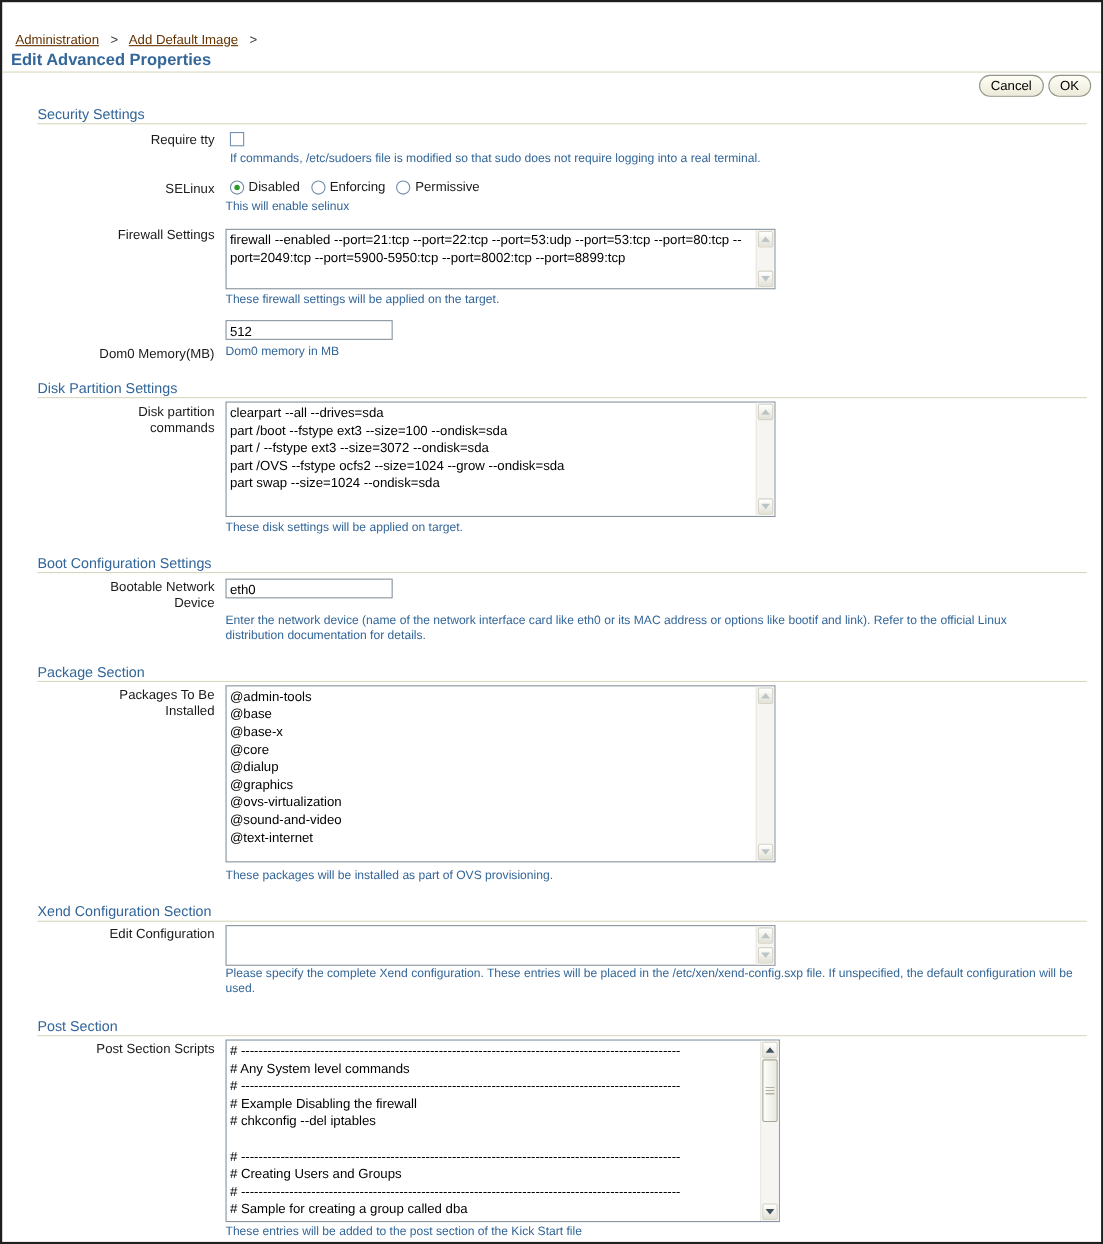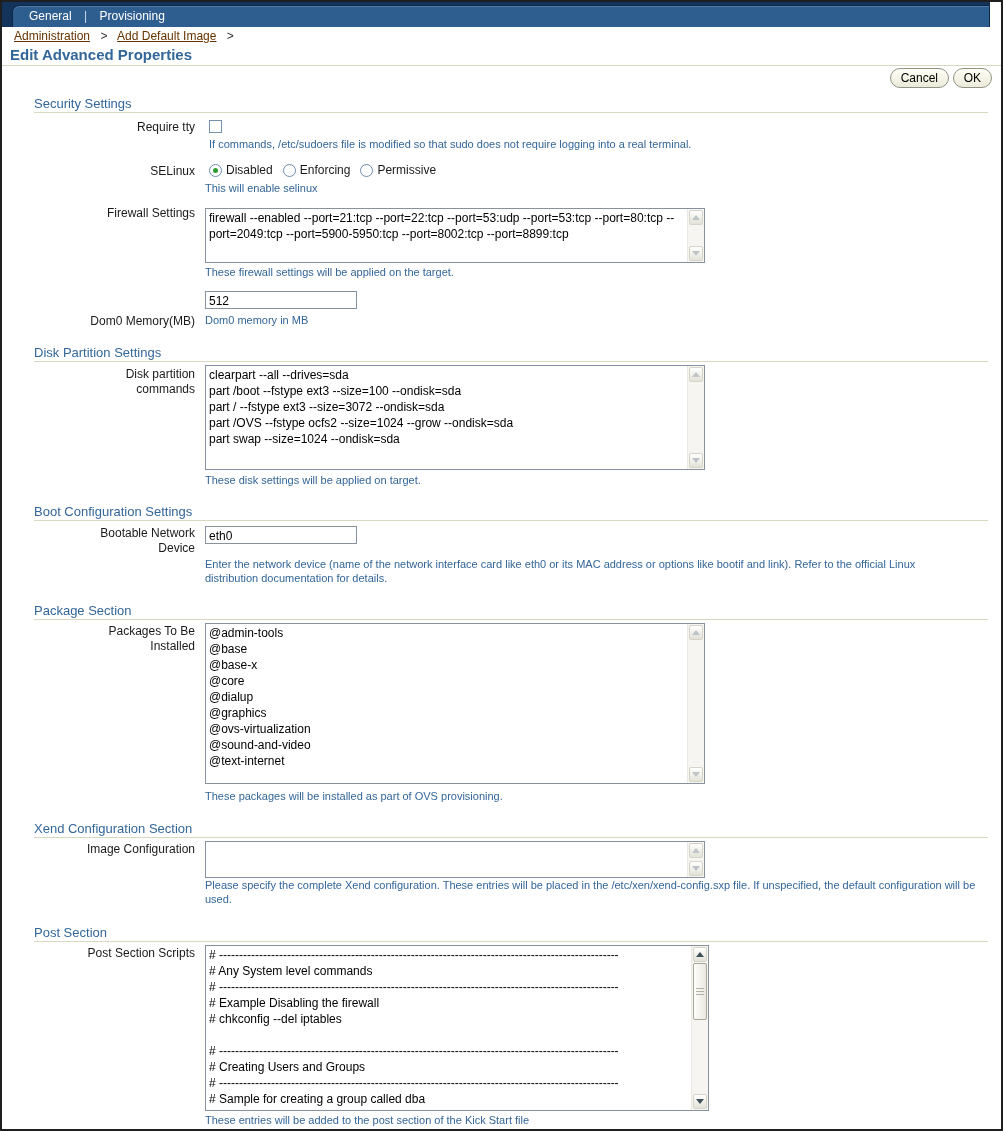--- a/index.html
+++ b/index.html
@@ -97,27 +97,20 @@
   .radio.checked::after {
     content:""; position:absolute; left:3px; top:3px; width:5px; height:5px;
     border-radius:50%; background:#2f9b2f;
   }
 </style>
 </head>
 <body>
 
 <div class="screen">
 
-  <div class="topbar">
-    <div class="tabstrip">
-      <span>General</span>
-      <span class="tabsep">|</span>
-      <span>Provisioning</span>
-    </div>
-  </div>
 
   <div class="breadcrumb">
     <a>Administration</a>
     <span class="bc-sep">&gt;</span>
     <a>Add Default Image</a>
     <span class="bc-sep">&gt;</span>
   </div>
 
   <div class="page-title">Edit Advanced Properties</div>
   <div class="rule title-rule"></div>
@@ -215,21 +208,21 @@
       <span class="sb-btn down">
           <span class="arr a-down"></span>
         </span>
     </div>
   </div>
   <div class="hint" style="top:787px;">These packages will be installed as part of OVS provisioning.</div>
 
   <div class="sec-title" style="top:819px;">Xend Configuration Section</div>
   <div class="rule sec-rule" style="top:835px;"></div>
 
-  <div class="flabel" style="top:840px;">Image Configuration</div>
+  <div class="flabel" style="top:840px;">Edit Configuration</div>
   <div class="ta" style="top:839px; height:37px;">
     <div class="ta-content"></div>
     <div class="sbar disabled">
       <span class="sb-btn up">
           <span class="arr a-up"></span>
         </span>
       <span class="sb-btn down">
           <span class="arr a-down"></span>
         </span>
     </div>

